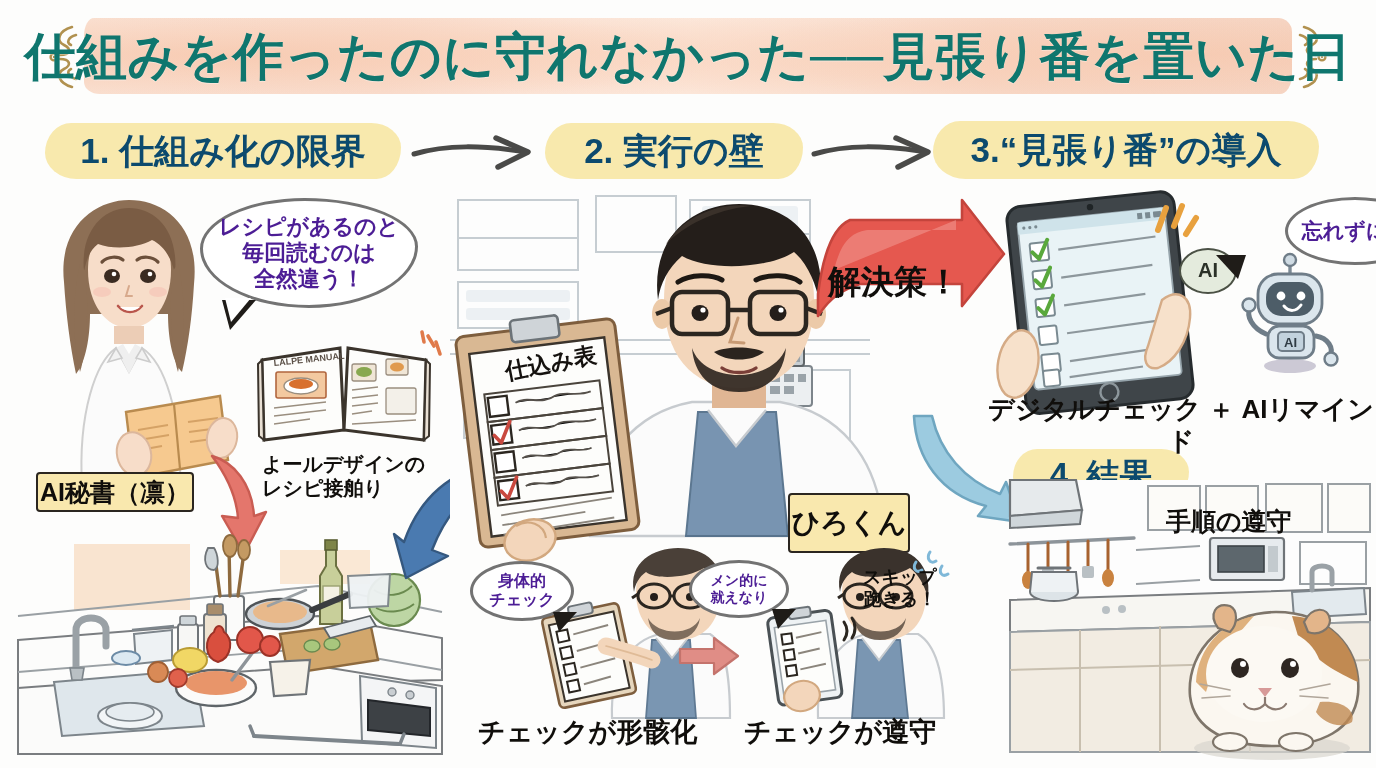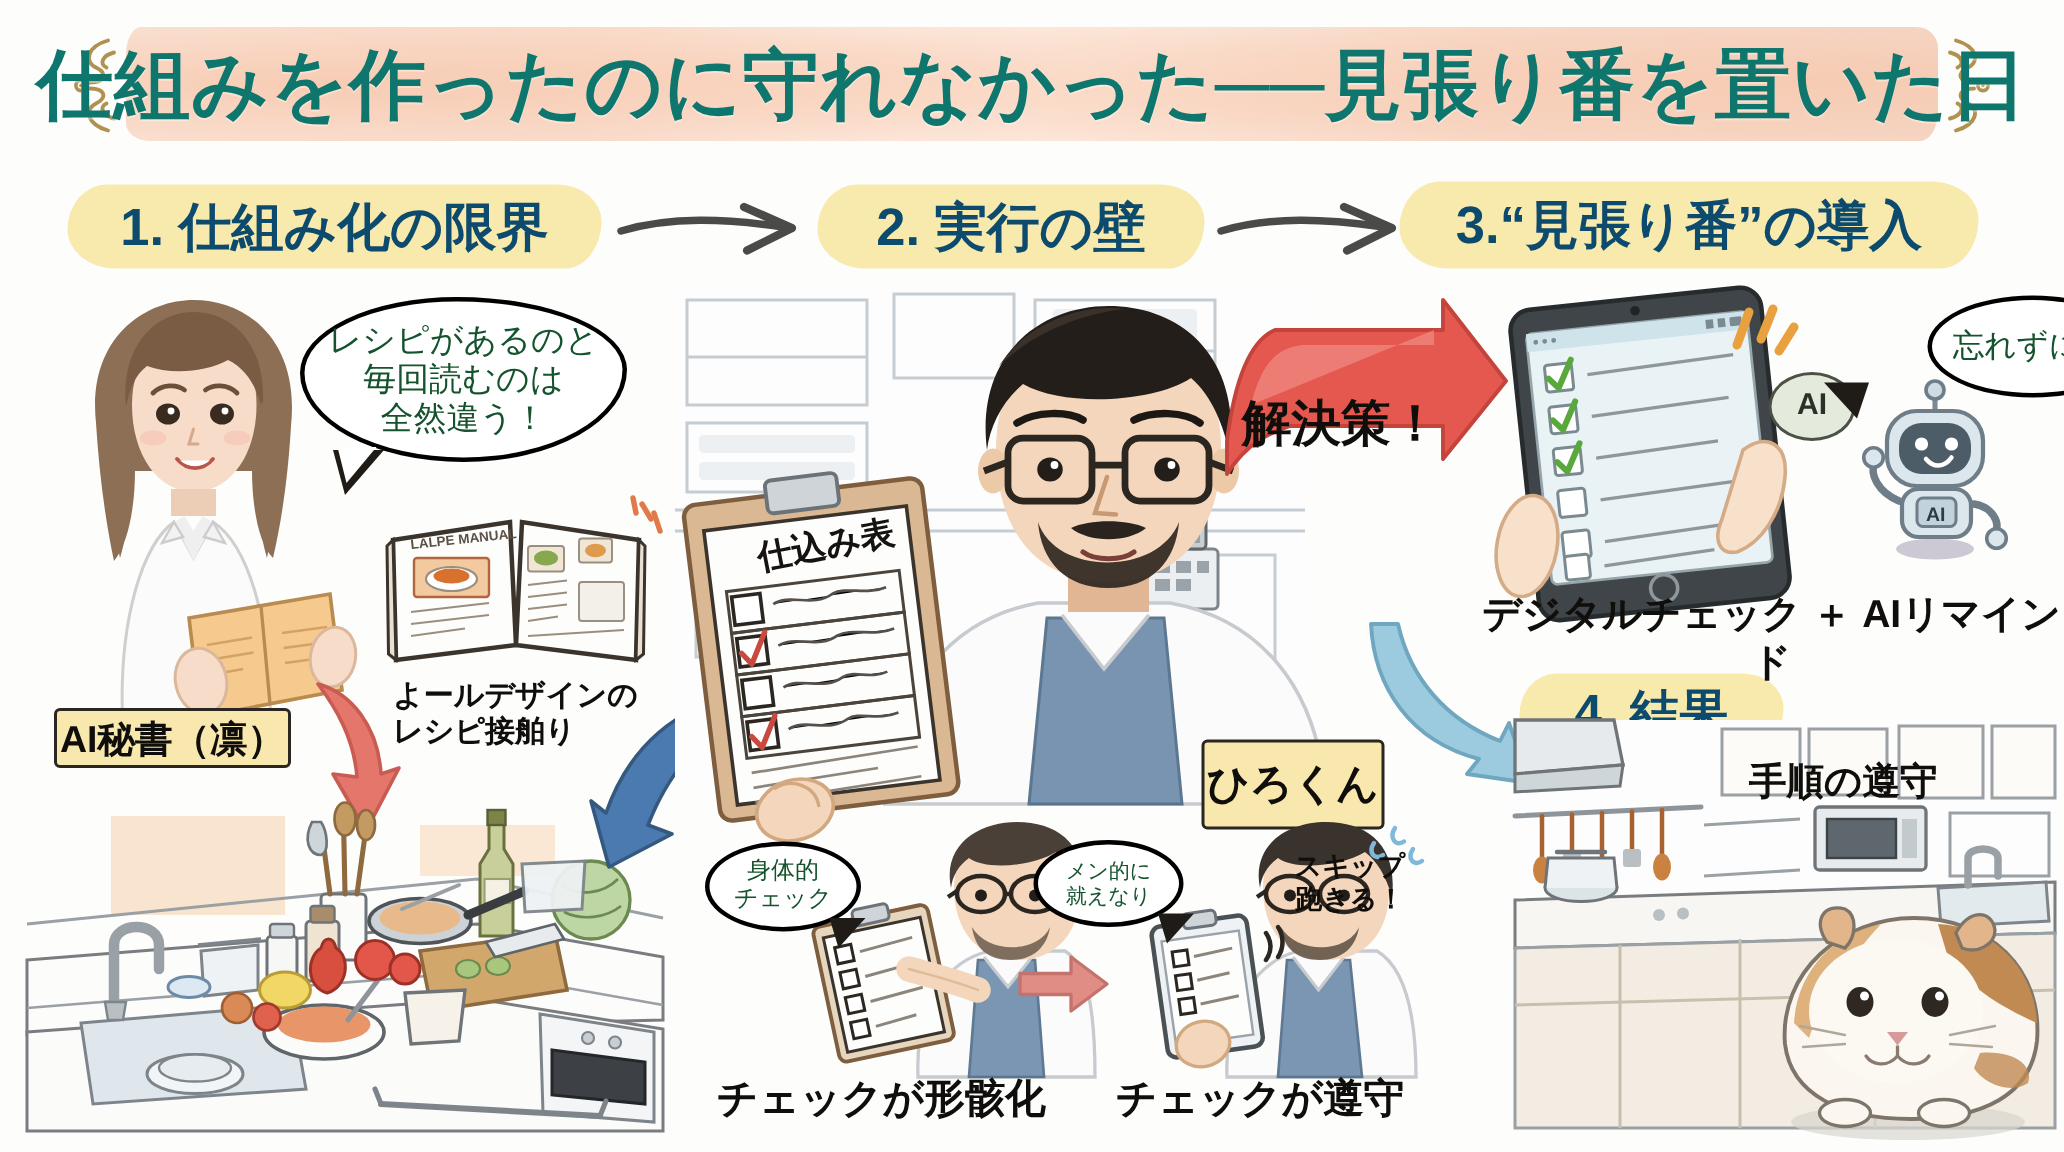--- a/index.html
+++ b/index.html
@@ -64,30 +64,30 @@
   .nameplate {
     position: absolute;
     background: #f9e8ae;
     border: 2.5px solid #2b2620;
     border-radius: 4px;
     display: flex; align-items: center; justify-content: center;
     font-weight: 700; color: #100e0b;
     white-space: nowrap;
   }
   #plate-rin  { left: 36px;  top: 472px; width: 158px; height: 40px; font-size: 25px; }
-  #plate-hiro { left: 788px; top: 493px; width: 122px; height: 60px; font-size: 28px; margin-left: 13px; }
+  #plate-hiro { left: 788px; top: 493px; width: 122px; height: 60px; font-size: 28px; }
   #plate-moru { left: 1091px; top: 707px; width: 118px; height: 37px; font-size: 24px; }
 
   
   .bubble {
     position: absolute;
     background: #ffffff;
-    border: 3px solid #000000;
+    border: 3px solid #737373;
     display: flex; align-items: center; justify-content: center;
-    text-align: center; color: #14532d; font-weight: 400;
+    text-align: center; color: #4c1d95; font-weight: 700;
     line-height: 1.18;
   }
   .bubble.oval { border-radius: 50% / 46%; }
   #bub-rin { left: 200px; top: 198px; width: 218px; height: 110px; font-size: 22px; border-radius: 48% 52% 50% 50% / 46% 44% 56% 54%; }
   #bub-rin-tail {
     left: 222px; top: 300px; width: 0; height: 0;
     border-left: 8px solid transparent; border-right: 26px solid transparent;
     border-top: 30px solid #1f1c18;
   }
   #bub-rin-tail2 {

